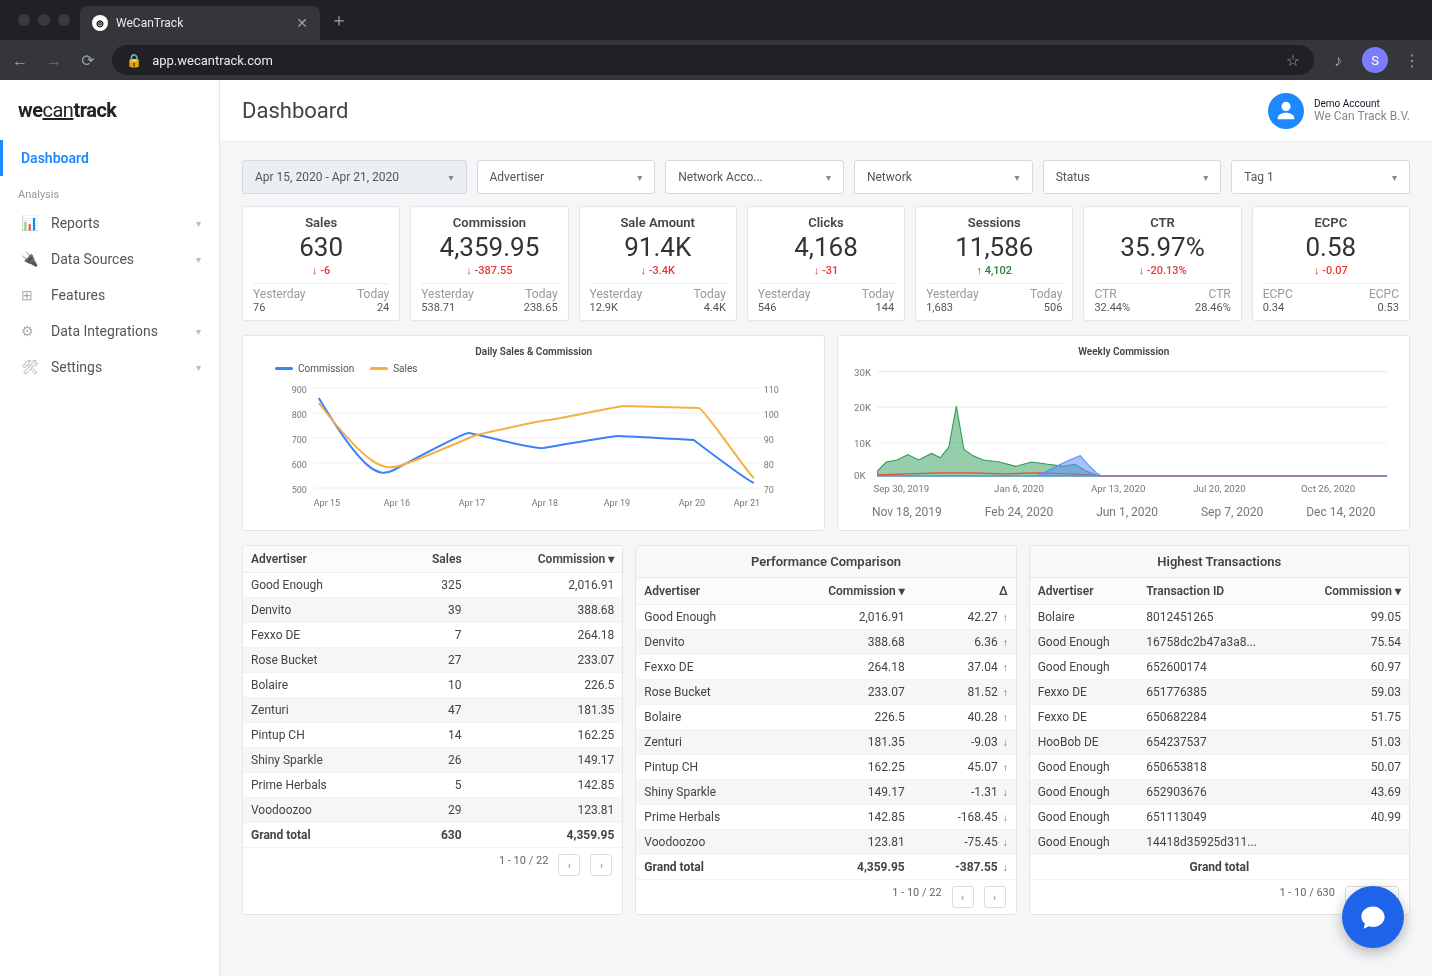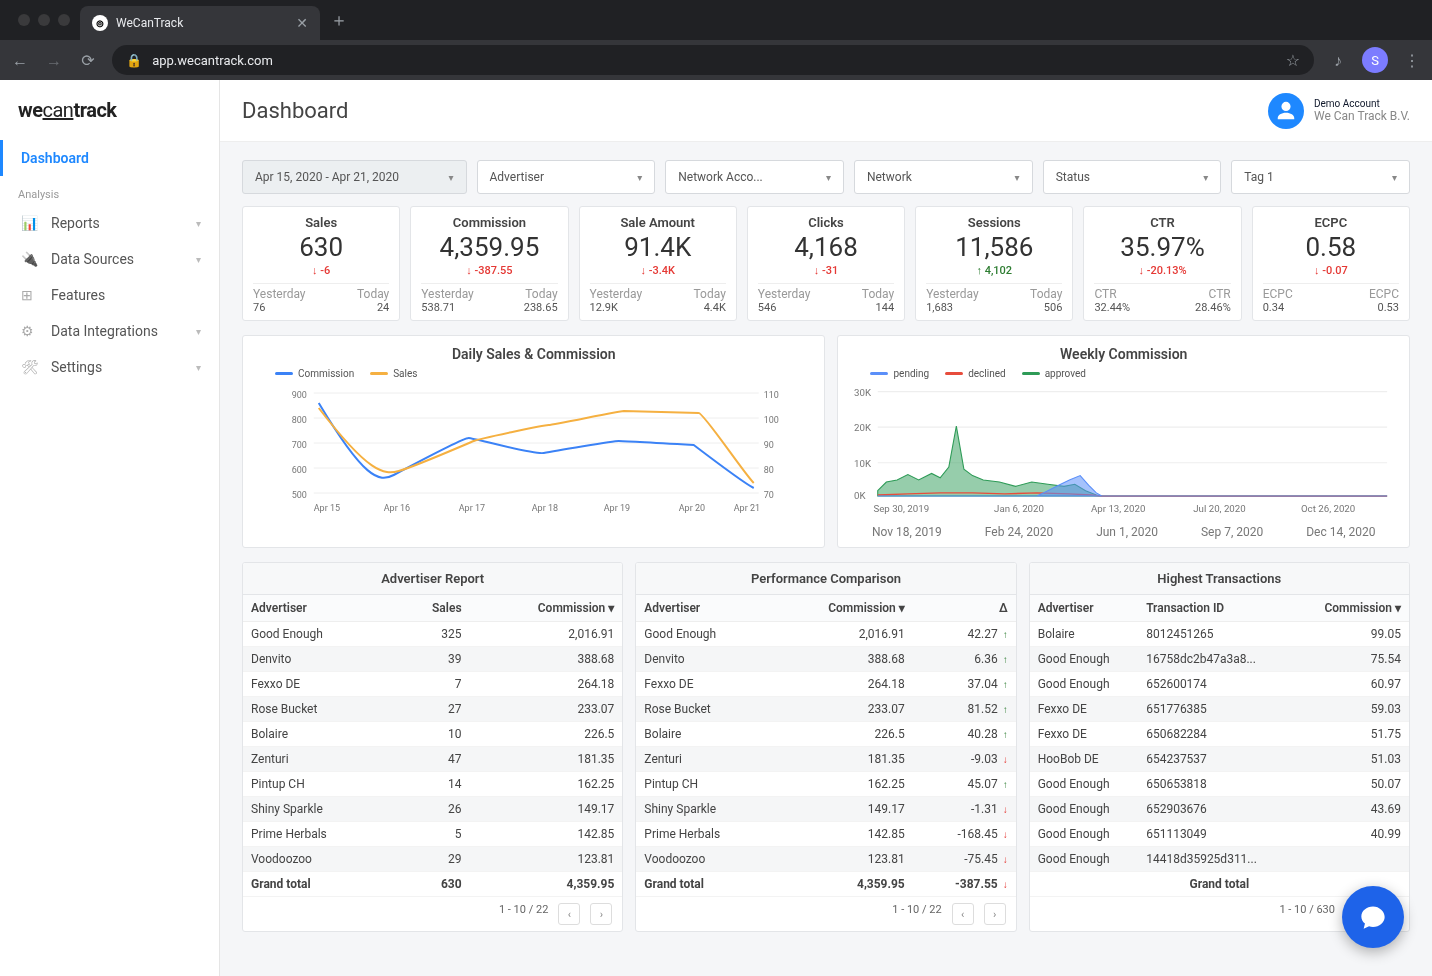--- a/index.html
+++ b/index.html
@@ -56,21 +56,21 @@
 .kpi-row{ display:flex; justify-content:space-between; border-top:1px solid #eee; margin-top:6px; padding-top:3px;}
 .kpi-sub{ font-size:12px; color:#999;}
 .kpi-subv{ font-size:11px; color:#555;}
 .kcol{text-align:left;} .kcol.r{text-align:right;}
 
 
 .charts{ display:flex; gap:12px; padding:0 22px 14px;}
 .chart-box{ background:#fff; border:1px solid #e3e5e8; border-radius:3px; padding:10px 12px 8px;}
 .chart-box.left{ flex:1.02;}
 .chart-box.right{ flex:1;}
-.chart-title{ text-align:center; font-size:14px; font-weight:600; color:#444; margin-bottom:6px;}
+.chart-title{ text-align:center; font-size:10px; font-weight:600; color:#444; margin-bottom:6px;}
 .legend{ display:flex; gap:16px; font-size:10px; color:#555; padding-left:20px; margin-bottom:4px;}
 .lg{ display:flex; align-items:center; gap:5px;}
 .lg .sw{ width:18px; height:3px; border-radius:2px;}
 svg.plot{ width:100%; height:140px;}
 svg.plot text{ font-size:9px; fill:#777; font-family:inherit;}
 .xlab2{font-size:12px; color:#777; display:flex; justify-content:space-around; margin-top:-2px;}
 
 
 .tabs-row{ display:flex; gap:12px; padding:0 22px;}
 .tbl{ flex:1; background:#fff; border:1px solid #e3e5e8; border-radius:3px; overflow:hidden;}
@@ -343,34 +343,20 @@
             <text x="100" y="128">Apr 16</text>
             <text x="175" y="128">Apr 17</text>
             <text x="248" y="128">Apr 18</text>
             <text x="320" y="128">Apr 19</text>
             <text x="395" y="128">Apr 20</text>
             <text x="450" y="128">Apr 21</text>
         </svg>
       </div>
       <div class="chart-box right">
         <div class="chart-title">Weekly Commission</div>
-        <div class="legend">
-          <div class="lg">
-              <div class="sw" style="background:#5b8ff9;"></div>
-              <span>pending</span>
-            </div>
-          <div class="lg">
-              <div class="sw" style="background:#e74c3c;"></div>
-              <span>declined</span>
-            </div>
-          <div class="lg">
-              <div class="sw" style="background:#2e9b57;"></div>
-              <span>approved</span>
-            </div>
-        </div>
         <svg class="plot" viewBox="0 0 500 130">
           <text x="0" y="12">30K</text>
             <text x="0" y="45">20K</text>
             <text x="0" y="78">10K</text>
             <text x="0" y="108">0K</text>
           <line x1="22" y1="8" x2="495" y2="8" stroke="#eee"></line>
             <line x1="22" y1="41" x2="495" y2="41" stroke="#eee"></line>
             <line x1="22" y1="74" x2="495" y2="74" stroke="#eee"></line>
             <line x1="22" y1="105" x2="495" y2="105" stroke="#eee"></line>
           <path d="M22 100 L30 92 L40 90 L50 85 L60 90 L72 84 L80 88 L88 78 L95 40 L102 80 L110 86 L120 90 L135 92 L150 96 L165 92 L180 94 L195 96 L205 94 L215 100 L225 104 L230 105 L495 105 L22 105 Z" fill="rgba(46,155,87,.5)" stroke="#2e9b57" stroke-width="1"></path>
@@ -387,21 +373,20 @@
             <span>Feb 24, 2020</span>
             <span>Jun 1, 2020</span>
             <span>Sep 7, 2020</span>
             <span>Dec 14, 2020</span>
         </div>
       </div>
     </div>
 
     <div class="tabs-row">
       <div class="tbl">
-        <div class="tbl-title">Advertiser Report</div>
         <table>
             <thead>
               <tr>
           <th>Advertiser</th>
           <th class="r">Sales</th>
           <th class="r">Commission ▾</th>
         </tr>
             </thead>
             <tbody id="tb1">
               <tr>

